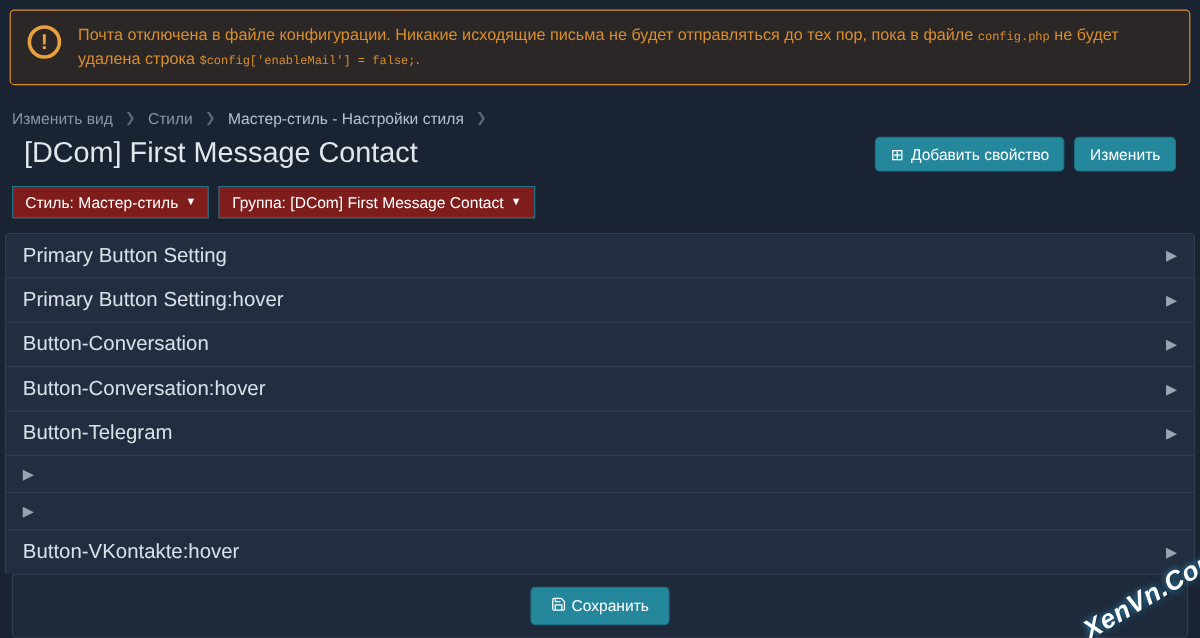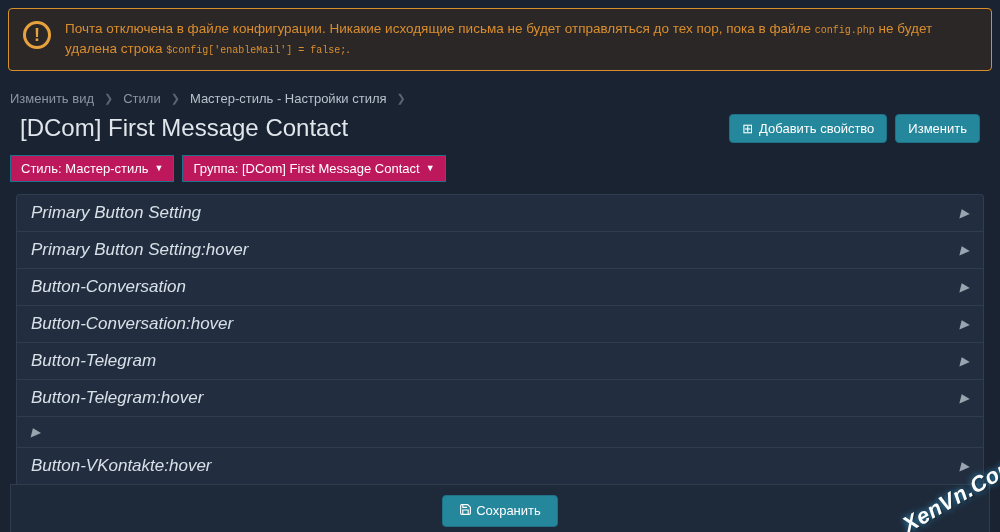--- a/index.html
+++ b/index.html
@@ -81,35 +81,34 @@
   align-items: center;
   gap: 6px;
 }
 .btn-icon { font-size: 13px; }
 .filter-row {
   padding: 0 10px 12px;
   display: flex;
   gap: 8px;
 }
 .filter-btn {
-  background: #be185d;
+  background: #7f1d1d;
   border: 1px solid #1e7186;
   color: #fff;
   padding: 5px 10px;
   font-size: 13px;
   border-radius: 0;
   cursor: pointer;
   display: inline-flex;
   align-items: center;
   gap: 4px;
 }
 .filter-btn .caret { font-size: 9px; margin-left: 2px; }
 .list {
-  margin: 0 16px;
-  font-style: italic;
+  margin: 0 4px;
 }
 .list-item {
   background: #222e3f;
   border: 1px solid #303d50;
   border-bottom: none;
   padding: 8px 14px;
   display: flex;
   justify-content: space-between;
   align-items: center;
   cursor: pointer;
@@ -215,21 +214,20 @@
   </div>
   <div class="list-item">
     <span class="list-item-label">Button-Conversation:hover</span>
     <span class="chev">▶</span>
   </div>
   <div class="list-item">
     <span class="list-item-label">Button-Telegram</span>
     <span class="chev">▶</span>
   </div>
   <div class="list-item">
-    <span class="list-item-label">Button-Telegram:hover</span>
     <span class="chev">▶</span>
   </div>
   <div class="list-item">
     <span class="chev">▶</span>
   </div>
   <div class="list-item">
     <span class="list-item-label">Button-VKontakte:hover</span>
     <span class="chev">▶</span>
   </div>
 </div>

